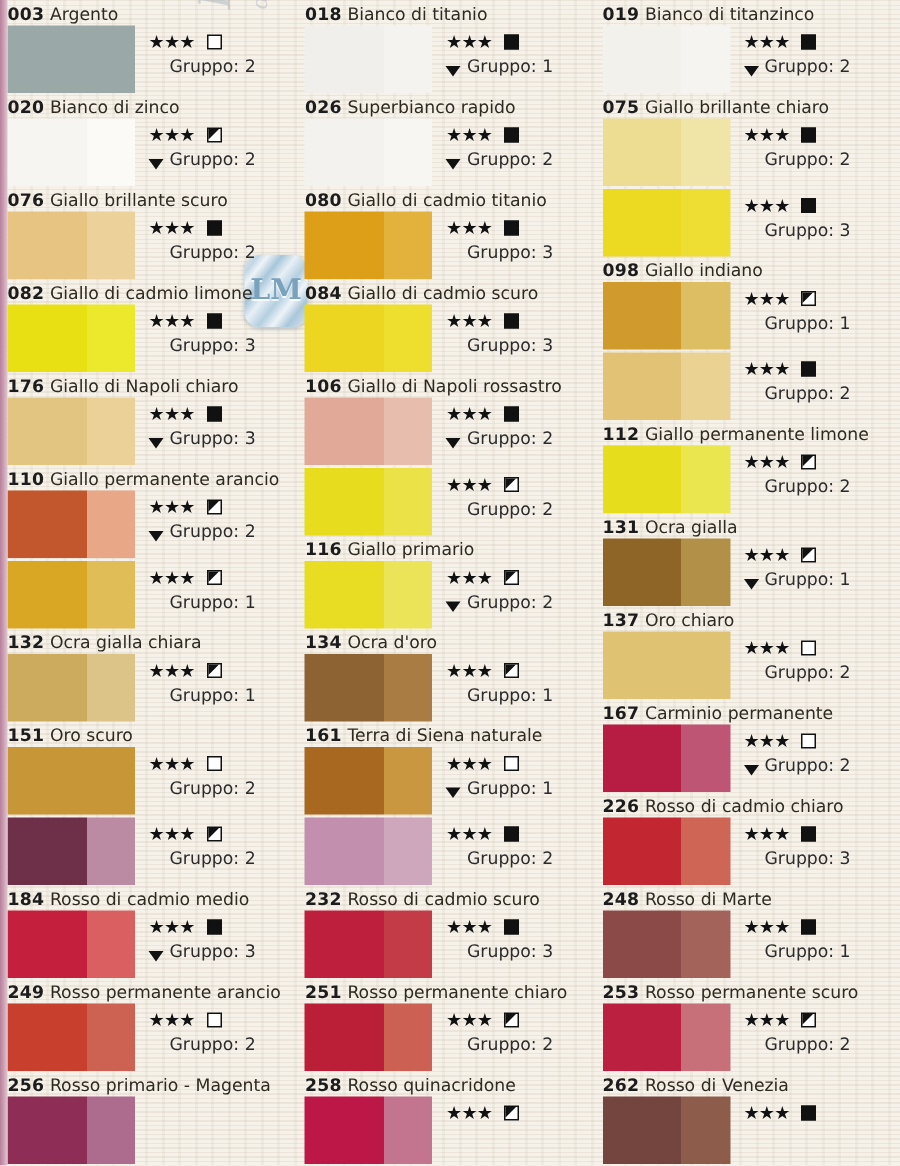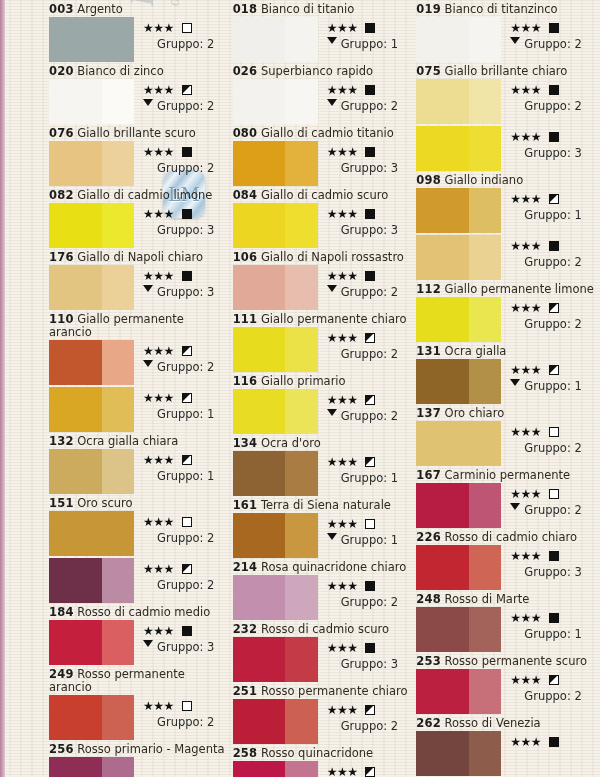--- a/index.html
+++ b/index.html
@@ -83,35 +83,34 @@
     box-shadow: 0 1px 3px rgba(90,110,130,0.35);
     overflow: hidden;
   }
   #wm-logo .glyph {
     position: absolute;
     left: 0; right: 0; top: 50%;
     transform: translateY(-52%);
     text-align: center;
     font-family: "DejaVu Serif", "Liberation Serif", serif;
     font-size: 19px;
-    font-weight: normal;
+    font-weight: bold;
     color: #7aa2bd;
     text-shadow: 0 1px 0 rgba(255,255,255,0.8);
   }
   
   #catalog {
     position: absolute;
     inset: 0;
     z-index: 3;
     display: grid;
     grid-template-columns: 1fr 1fr 1fr;
     column-gap: 0;
     align-content: start;
     padding: 2px 0 0 5px;
-    margin-left: 44px;
   }
   .col {
     display: flex;
     flex-direction: column;
     padding-right: 4px;
   }
   .entry {
     position: relative;
     margin-bottom: 2px;
   }
@@ -182,21 +181,21 @@
     content: "";
     position: absolute;
     left: 0; top: 0;
     width: 0; height: 0;
     border-left: 7px solid #111;
     border-bottom: 7px solid transparent;
   }
   .opacity-box.transparent { background: #fff; }
   .meta-row2 {
     display: flex;
-    align-items: flex-start;
+    align-items: flex-end;
     gap: 4px;
     margin-top: 2px;
     font-size: 11.5px;
     color: #2b2b2b;
     line-height: 14px;
   }
   .tri {
     width: 0; height: 0;
     border-left: 5px solid transparent;
     border-right: 5px solid transparent;
@@ -548,21 +547,20 @@
               <span class="opacity-box opaque"></span>
             </div>
             <div class="meta-row2">
               <span class="tri"></span>
               <span class="gruppo">Gruppo: 2</span>
             </div>
           </div>
         </div>
       </div>
       <div class="entry">
-        <div class="entry-head"><span class="entry-code">111</span> <span class="entry-name">Giallo permanente chiaro</span></div>
         <div class="entry-body">
           <div class="swatch">
             <div class="tone dark" style="background: rgb(232, 220, 30);"></div>
             <div class="tone light" style="background: rgb(235, 226, 72);"></div>
           </div>
           <div class="entry-meta">
             <div class="meta-row1">
               <span class="stars">★★★</span>
               <span class="opacity-box semi"></span>
             </div>
@@ -624,21 +622,20 @@
               <span class="opacity-box transparent"></span>
             </div>
             <div class="meta-row2">
               <span class="tri"></span>
               <span class="gruppo">Gruppo: 1</span>
             </div>
           </div>
         </div>
       </div>
       <div class="entry">
-        <div class="entry-head"><span class="entry-code">214</span> <span class="entry-name">Rosa quinacridone chiaro</span></div>
         <div class="entry-body">
           <div class="swatch">
             <div class="tone dark" style="background: rgb(194, 144, 174);"></div>
             <div class="tone light" style="background: rgb(207, 167, 189);"></div>
           </div>
           <div class="entry-meta">
             <div class="meta-row1">
               <span class="stars">★★★</span>
               <span class="opacity-box opaque"></span>
             </div>

